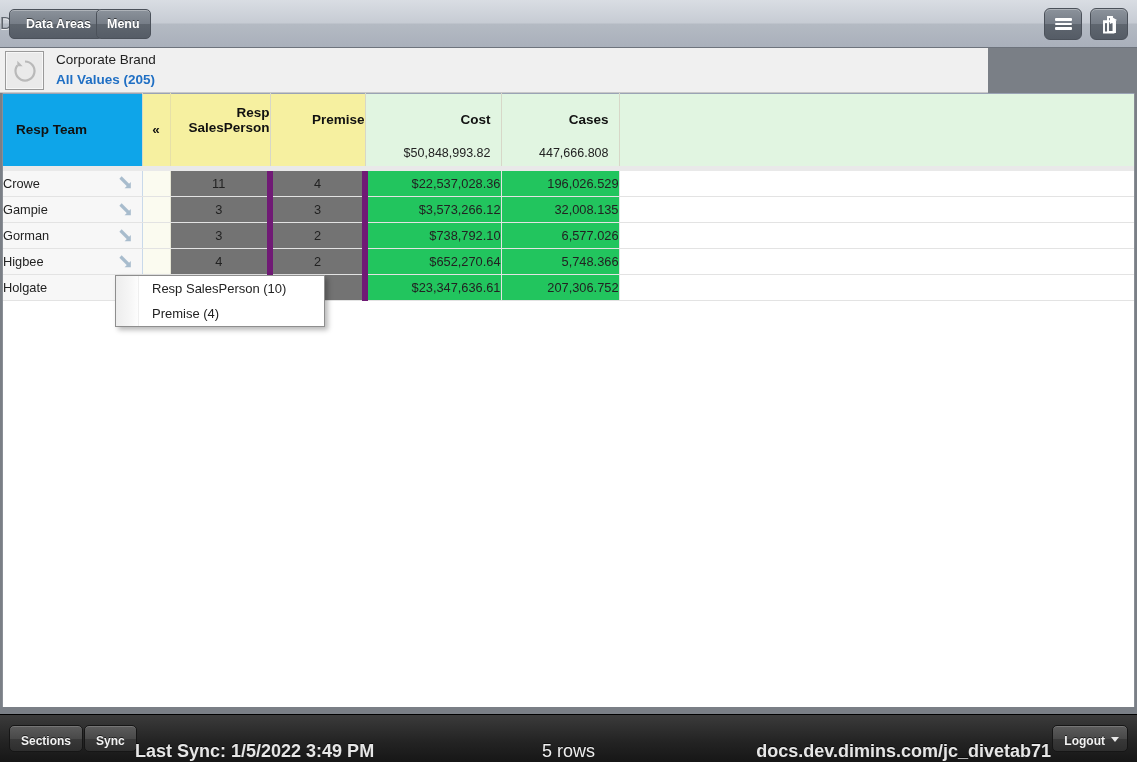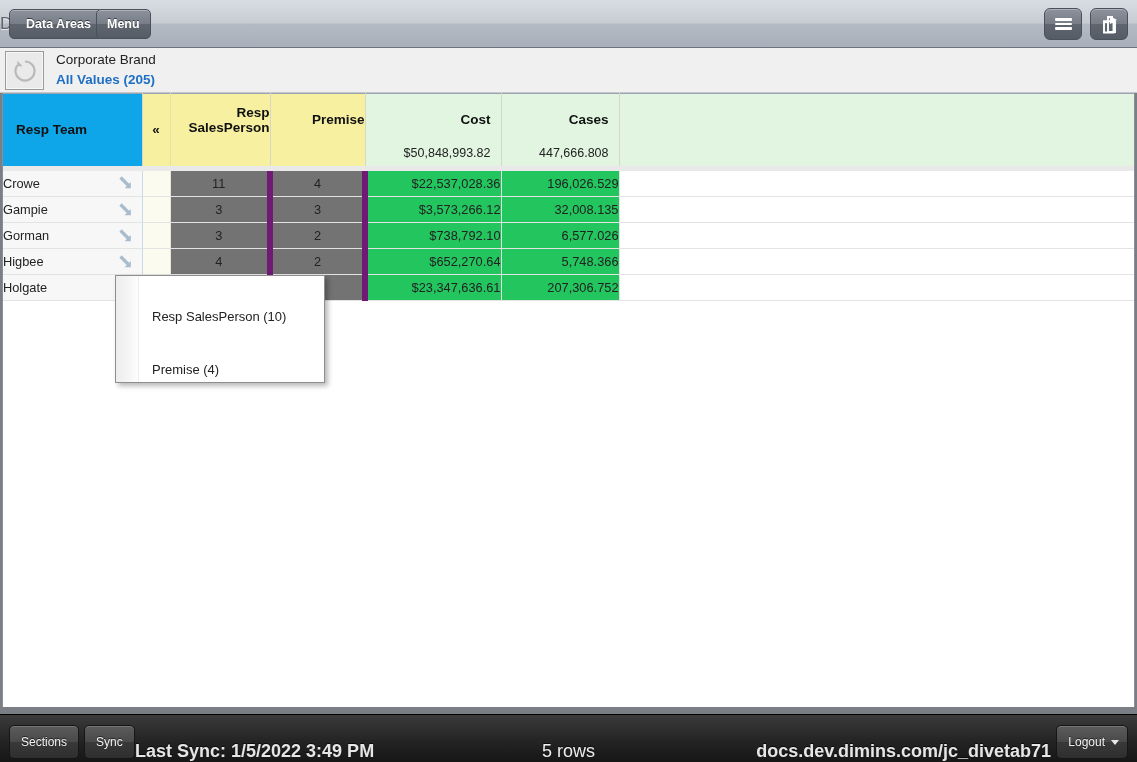--- a/index.html
+++ b/index.html
@@ -67,21 +67,21 @@
     box-shadow: inset 0 1px 0 rgba(255,255,255,0.3);
     display: flex; align-items: center; justify-content: center;
     cursor: pointer;
   }
   #btn-hamburger { right: 55px; }
   #btn-share { right: 9px; }
   .hb-line { display: block; width: 17px; height: 2.5px; background: #fff; margin: 2px 0; border-radius: 1px; }
 
   
   .infobar {
-    position: absolute; left: 0; top: 48px; width: 1137px; height: 45px;
+    position: absolute; left: 0; top: 48px; width: 988px; height: 45px;
     background: #f0f0f0;
     border-bottom: 1px solid #c8c8c8;
   }
   .refresh-box {
     position: absolute; left: 5px; top: 3px; width: 39px; height: 39px;
     background: #eaeaea;
     border: 1px solid #9a9a9a;
     box-shadow: inset 0 0 0 1px #f7f7f7;
     display: flex; align-items: center; justify-content: center;
     cursor: pointer;
@@ -161,35 +161,35 @@
     z-index: 40;
   }
   .popup::before {
     content: ""; position: absolute; left: 0; top: 0; bottom: 0; width: 22px;
     background: linear-gradient(to right, #ededed 0%, #f7f7f7 70%, #fdfdfd 100%);
     border-right: 1px solid #efefef;
   }
   .popup-item {
     position: relative; height: 25px; line-height: 25px;
     padding-left: 36px; font-size: 13px; color: #222;
-    cursor: pointer; white-space: nowrap; margin-top: 28px;
+    cursor: pointer; white-space: nowrap;
   }
 
   
   .bottombar {
     position: absolute; left: 0; bottom: 0; width: 1137px; height: 48px;
     background: linear-gradient(to bottom, #3b3b3b 0%, #242424 55%, #161616 100%);
     border-top: 1px solid #000;
   }
   .bbtn {
     position: absolute; top: 10px; height: 27px;
-    padding: 16px 11px; display: flex; align-items: center;
+    padding: 8px 11px; display: flex; align-items: flex-start;
     background: linear-gradient(to bottom, #5c5c5c 0%, #494949 50%, #393939 51%, #2e2e2e 100%);
     border: 1px solid #161616; border-radius: 5px;
-    color: #f2f2f2; font-size: 12px; font-weight: normal;
+    color: #f2f2f2; font-size: 12px; font-weight: bold;
     text-shadow: 0 -1px 0 rgba(0,0,0,0.6);
     box-shadow: inset 0 1px 0 rgba(255,255,255,0.16);
     cursor: pointer;
   }
   #bbtn-sections { left: 9px; }
   #bbtn-sync { left: 84px; }
   #bbtn-logout { right: 9px; padding-right: 22px; }
   #bbtn-logout .caret {
     position: absolute; right: 8px; top: 50%; margin-top: -2px;
     width: 0; height: 0;

